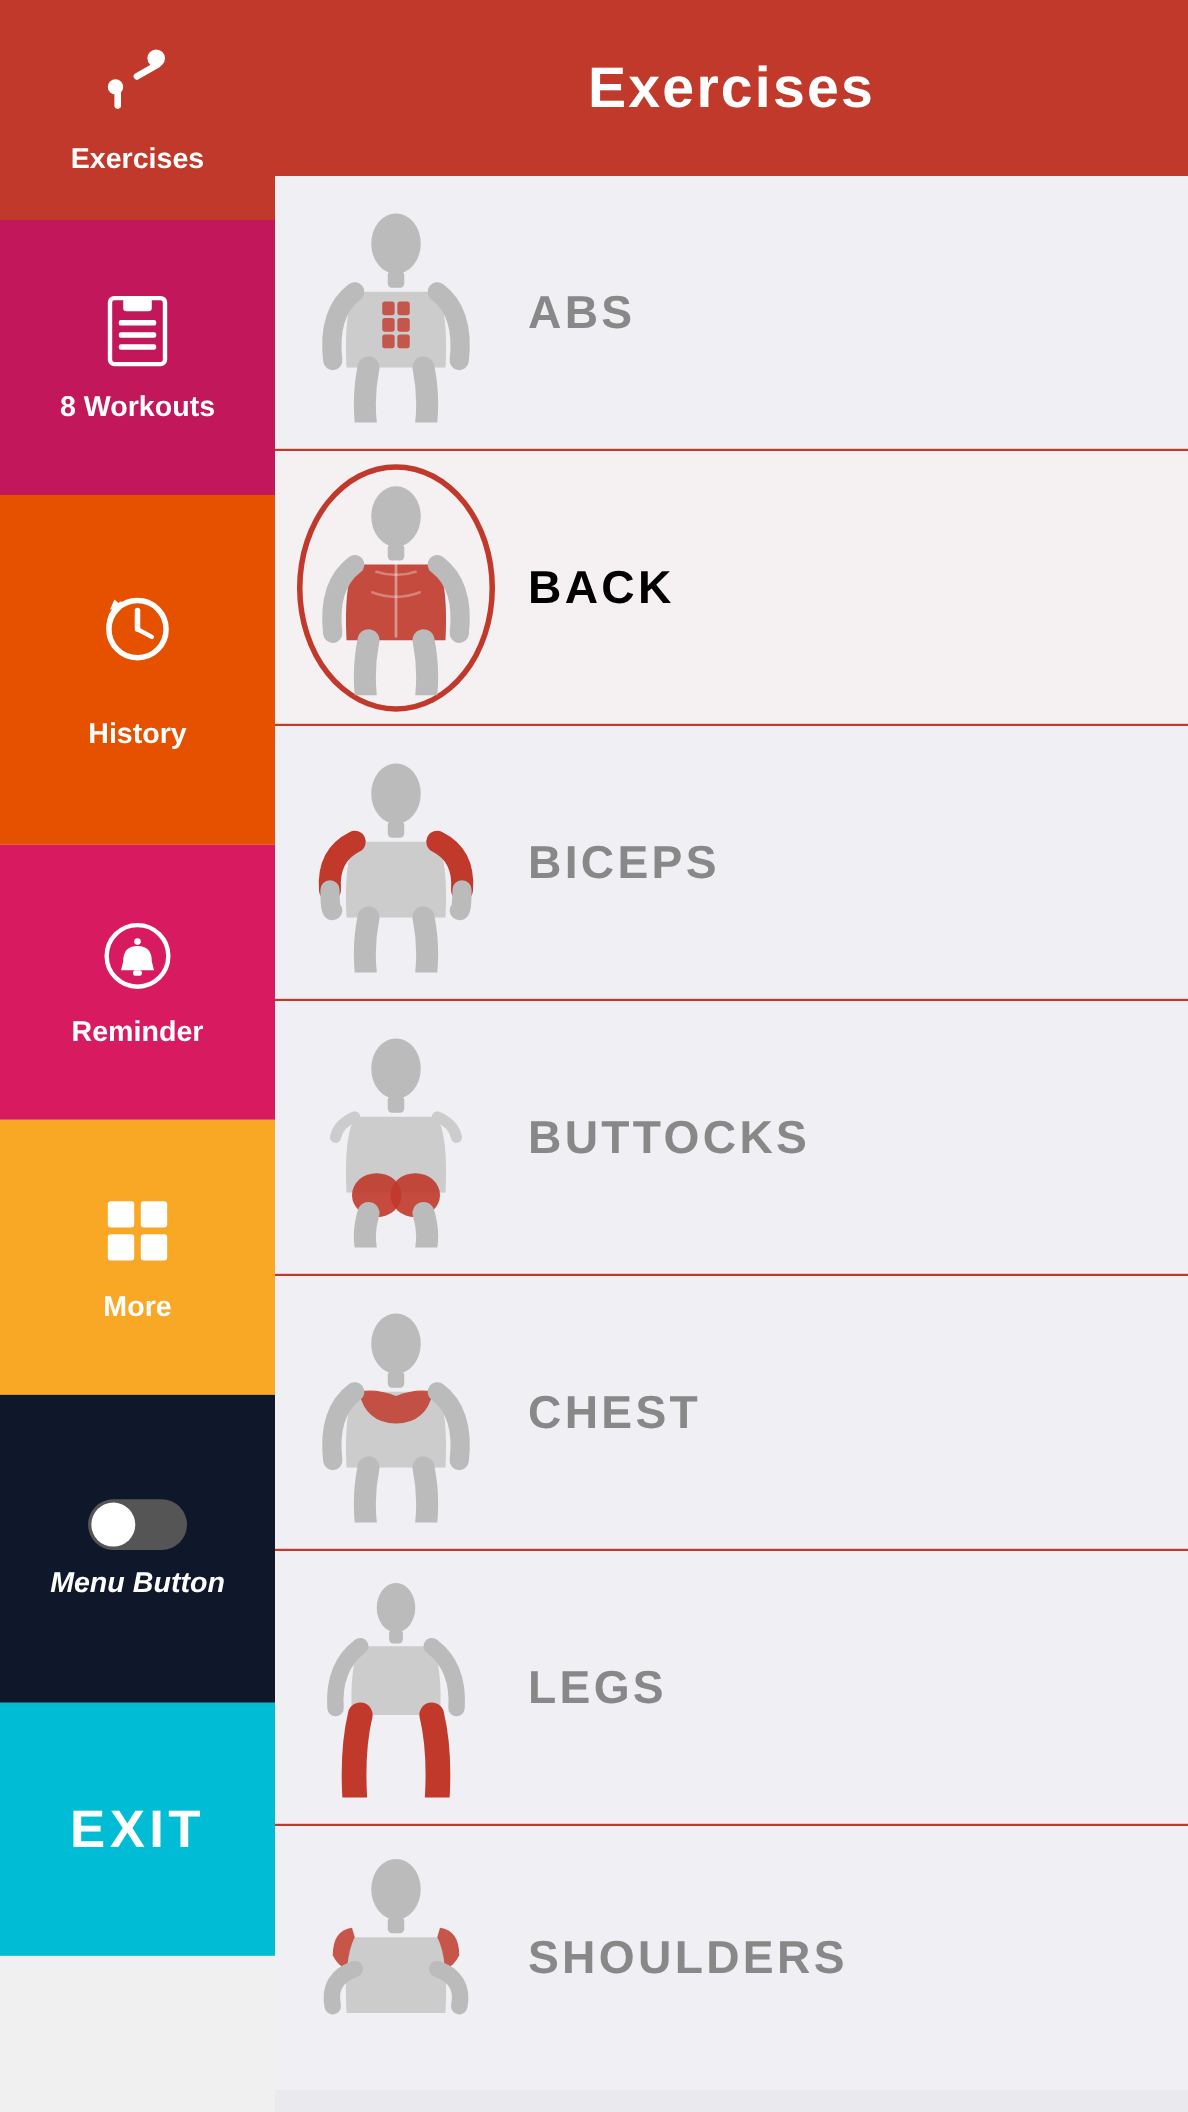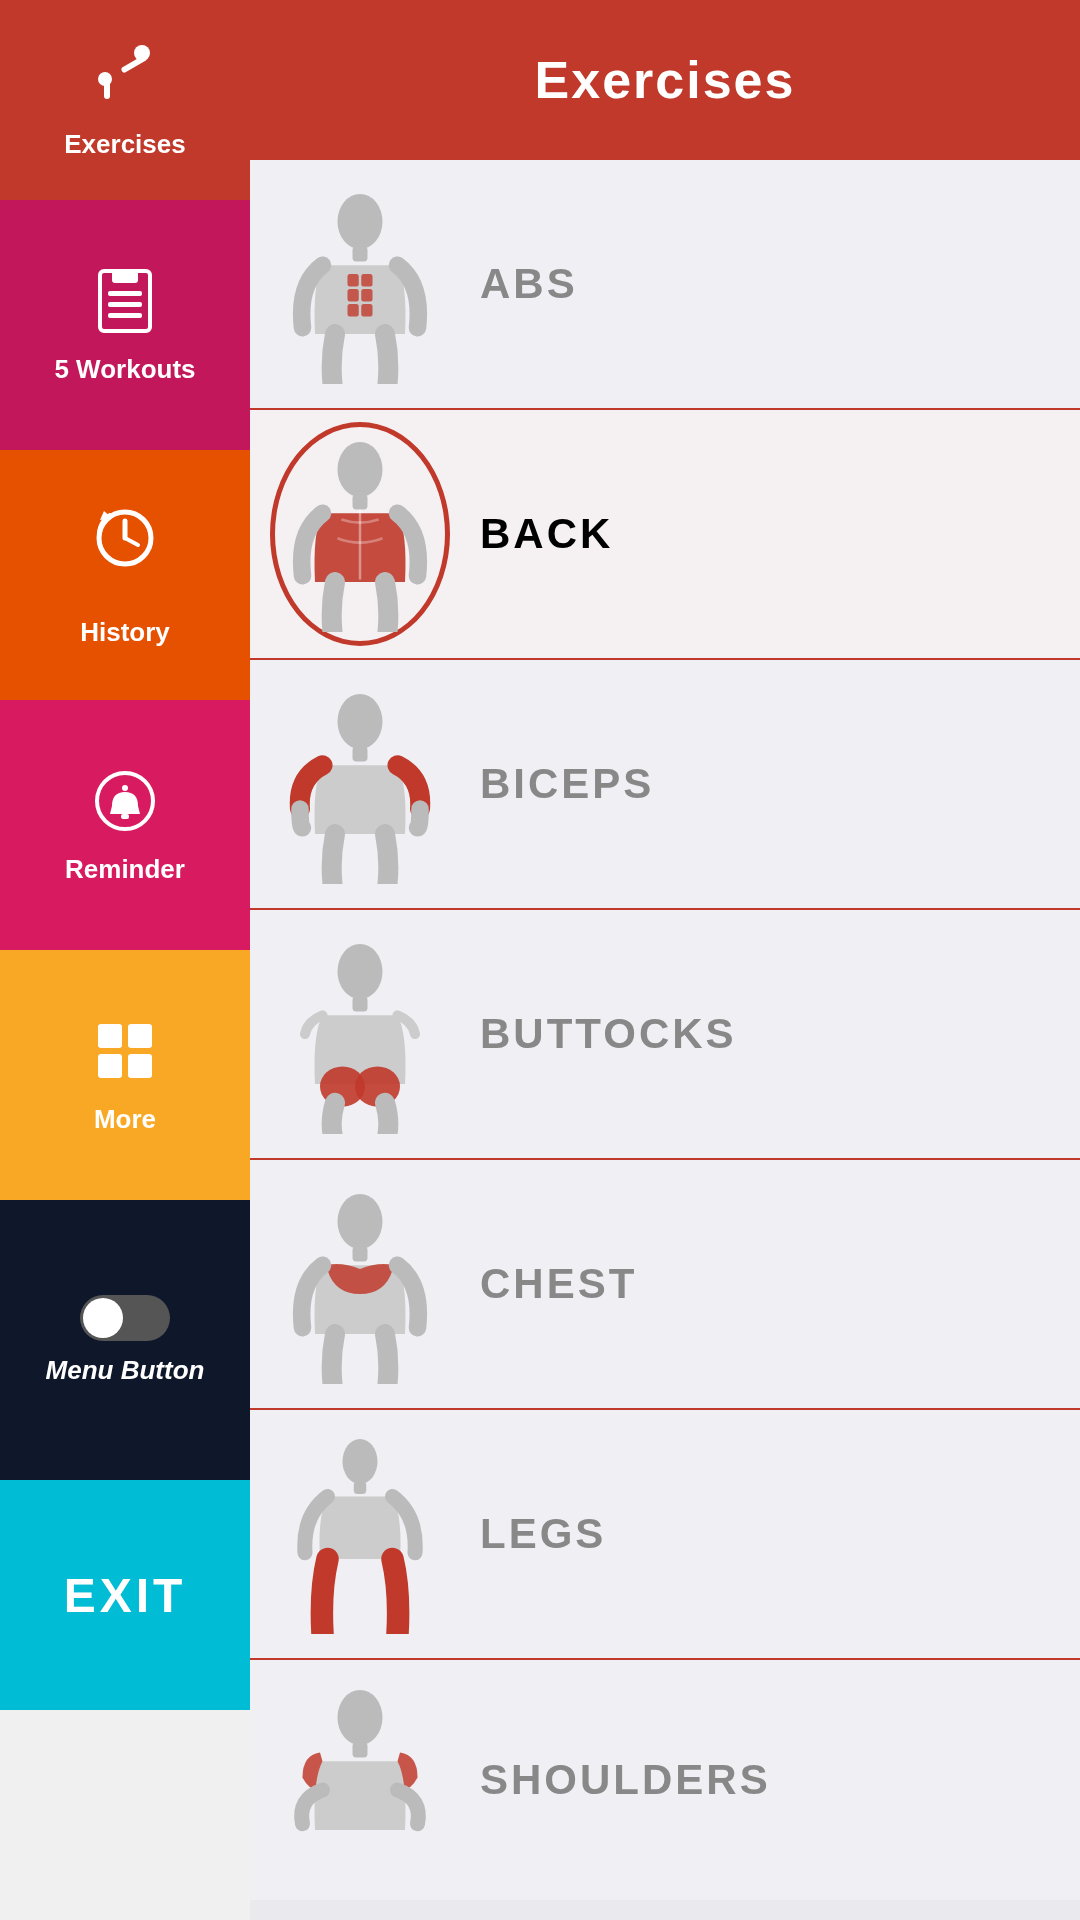--- a/index.html
+++ b/index.html
@@ -40,21 +40,21 @@
     }
 
     .sidebar-item .label {
       font-size: 26px;
       text-align: center;
     }
 
     #nav-exercises { background: #c0392b; height: 200px; }
     #nav-workouts  { background: #c2185b; height: 250px; }
     #nav-custom    { background: #9c27b0; height: 250px; }
-    #nav-history   { background: #e65100; height: 250px; gap: 34px; }
+    #nav-history   { background: #e65100; height: 318px; gap: 34px; }
     #nav-reminder  { background: #d81b60; height: 250px; }
     #nav-more      { background: #f9a825; height: 250px; }
     #nav-menubutton{ background: #0f172a; height: 280px; font-style: italic; }
     #nav-exit      { background: #00bcd4; height: 230px; }
 
     
     .toggle-switch {
       width: 90px;
       height: 46px;
       background: #555;
@@ -168,21 +168,21 @@
   <div id="nav-workouts" class="sidebar-item">
     <div class="icon">
       <svg width="70" height="70" viewBox="0 0 70 70" fill="white">
         <rect x="10" y="5" width="50" height="60" rx="4" fill="none" stroke="white" stroke-width="4"></rect>
         <rect x="22" y="5" width="26" height="12" rx="3" fill="white"></rect>
         <rect x="18" y="25" width="34" height="5" rx="2" fill="white"></rect>
         <rect x="18" y="36" width="34" height="5" rx="2" fill="white"></rect>
         <rect x="18" y="47" width="34" height="5" rx="2" fill="white"></rect>
       </svg>
     </div>
-    <span class="label">5 Workouts</span>
+    <span class="label">8 Workouts</span>
   </div>
 
 
   <div id="nav-history" class="sidebar-item">
     <div class="icon">
       <svg width="70" height="70" viewBox="0 0 70 70" fill="white">
         <circle cx="35" cy="35" r="26" fill="none" stroke="white" stroke-width="5"></circle>
         <path d="M35 35 L35 18" stroke="white" stroke-width="5" stroke-linecap="round"></path>
         <path d="M35 35 L48 42" stroke="white" stroke-width="4" stroke-linecap="round"></path>
 

